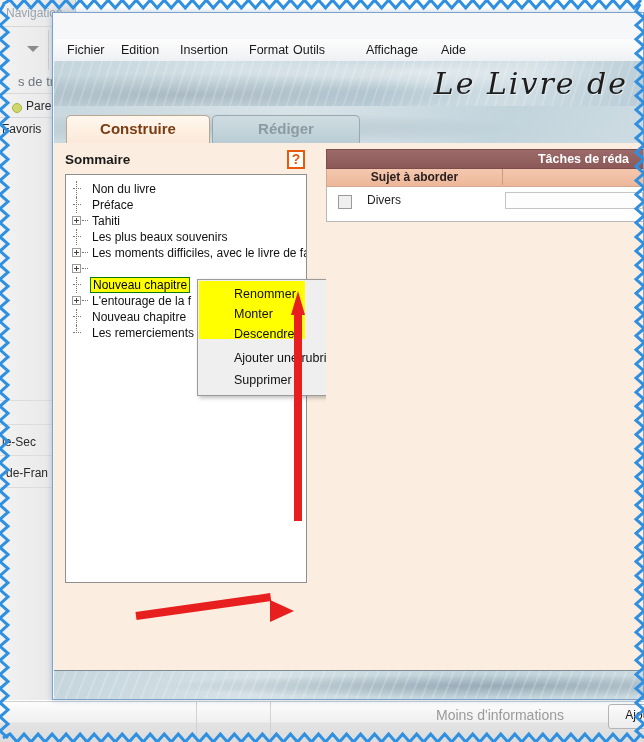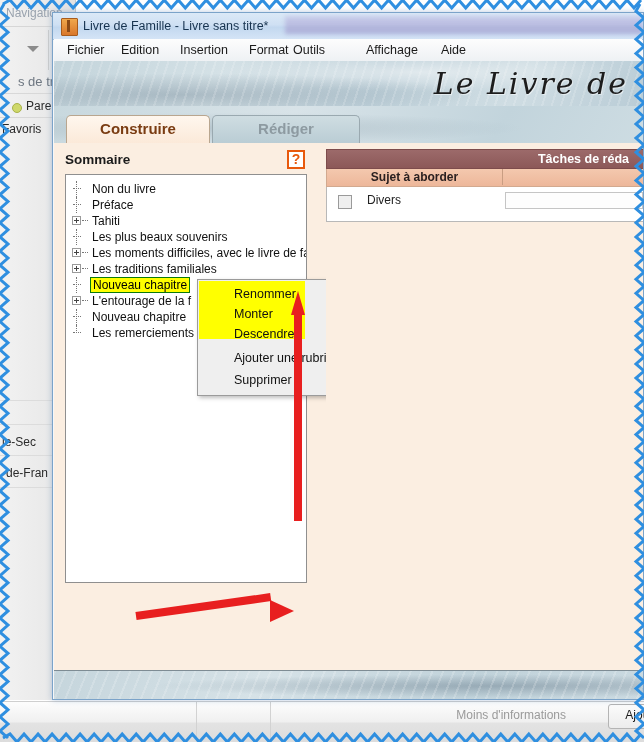--- a/index.html
+++ b/index.html
@@ -88,21 +88,21 @@
     position:absolute;top:704px;height:23px;
     background:linear-gradient(to bottom,#fbfbfb,#ececec);
     border:1px solid #b4b4b4;border-radius:3px;
     font-size:12px;color:#1a1a1a;line-height:21px;text-align:center;
     white-space:nowrap;overflow:hidden;
   }
   #bg-btn-conjoint{left:283px;width:121px;}
   #bg-btn-ajoutx{left:608px;width:60px;}
   #bg-lbl-moins{
     position:absolute;left:436px;top:704px;width:130px;height:23px;line-height:23px;
-    text-align:right;color:#9a9a9a;font-size:12px;white-space:nowrap;
+    text-align:left;color:#9a9a9a;font-size:14px;white-space:nowrap;
   }
 
   
   #app-window{
     position:absolute;left:52px;top:12px;width:592px;height:688px;
     background:#f6f7f9;
     border:1px solid #7ba3c9;
     box-shadow:0 0 6px rgba(60,110,170,.35);
     box-sizing:border-box;
     overflow:hidden;
@@ -395,25 +395,20 @@
   <div id="bg-bottombar">
     <div class="vdiv" style="left:196px"></div>
     <div class="vdiv" style="left:270px"></div>
   </div>
   <div id="bg-lbl-moins">Moins d'informations</div>
   <div class="bg-btn" id="bg-btn-ajoutx">Ajout</div>
 </div>
 
 <div id="app-window">
 
-  <div id="app-titlebar">
-    <div id="title-blur"></div>
-    <div id="title-icon"></div>
-    <div id="title-text">Livre de Famille - Livre sans titre*</div>
-  </div>
 
   <div id="app-menubar">
     <div class="menu-item" style="left:6px">Fichier</div>
     <div class="menu-item" style="left:60px">Edition</div>
     <div class="menu-item" style="left:119px">Insertion</div>
     <div class="menu-item" style="left:188px">Format</div>
     <div class="menu-item" style="left:232px">Outils</div>
     <div class="menu-item" style="left:305px">Affichage</div>
     <div class="menu-item" style="left:380px">Aide</div>
   </div>
@@ -457,21 +452,20 @@
               <span class="lbl">Les plus beaux souvenirs</span>
             </div>
             <div class="tree-row">
               <span class="expander"></span>
               <span class="connector"></span>
               <span class="lbl">Les moments difficiles, avec le livre de famil</span>
             </div>
             <div class="tree-row">
               <span class="expander"></span>
               <span class="connector"></span>
-              <span class="lbl">Les traditions familiales</span>
             </div>
             <div class="tree-row selected">
               <span class="dots"></span>
               <span class="vdots"></span>
               <span class="lbl">Nouveau chapitre</span>
             </div>
             <div class="tree-row">
               <span class="expander"></span>
               <span class="connector"></span>
               <span class="lbl">L'entourage de la f</span>

